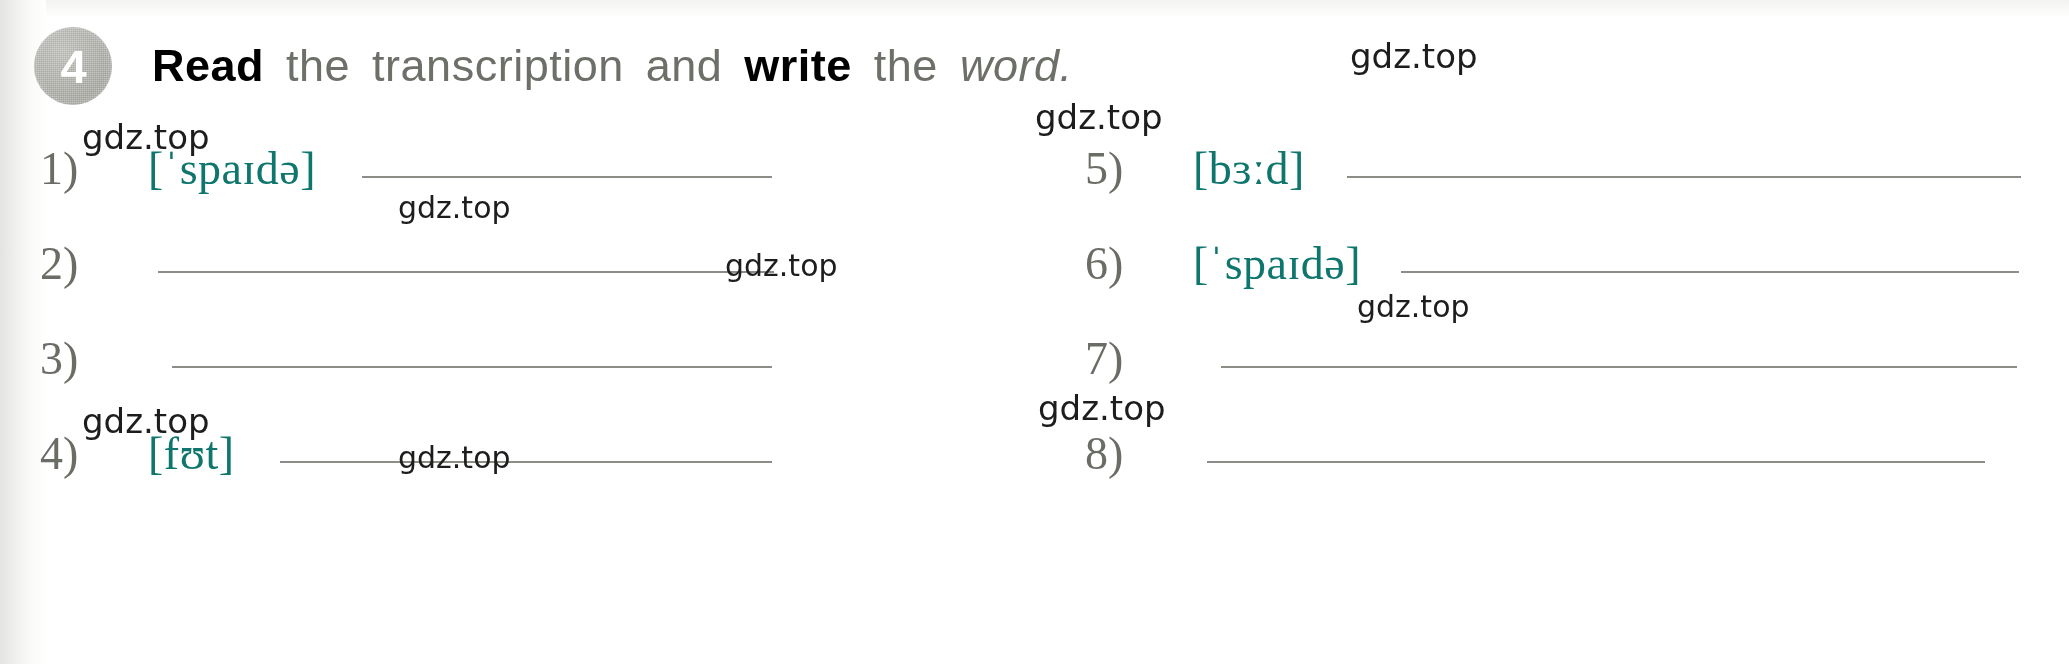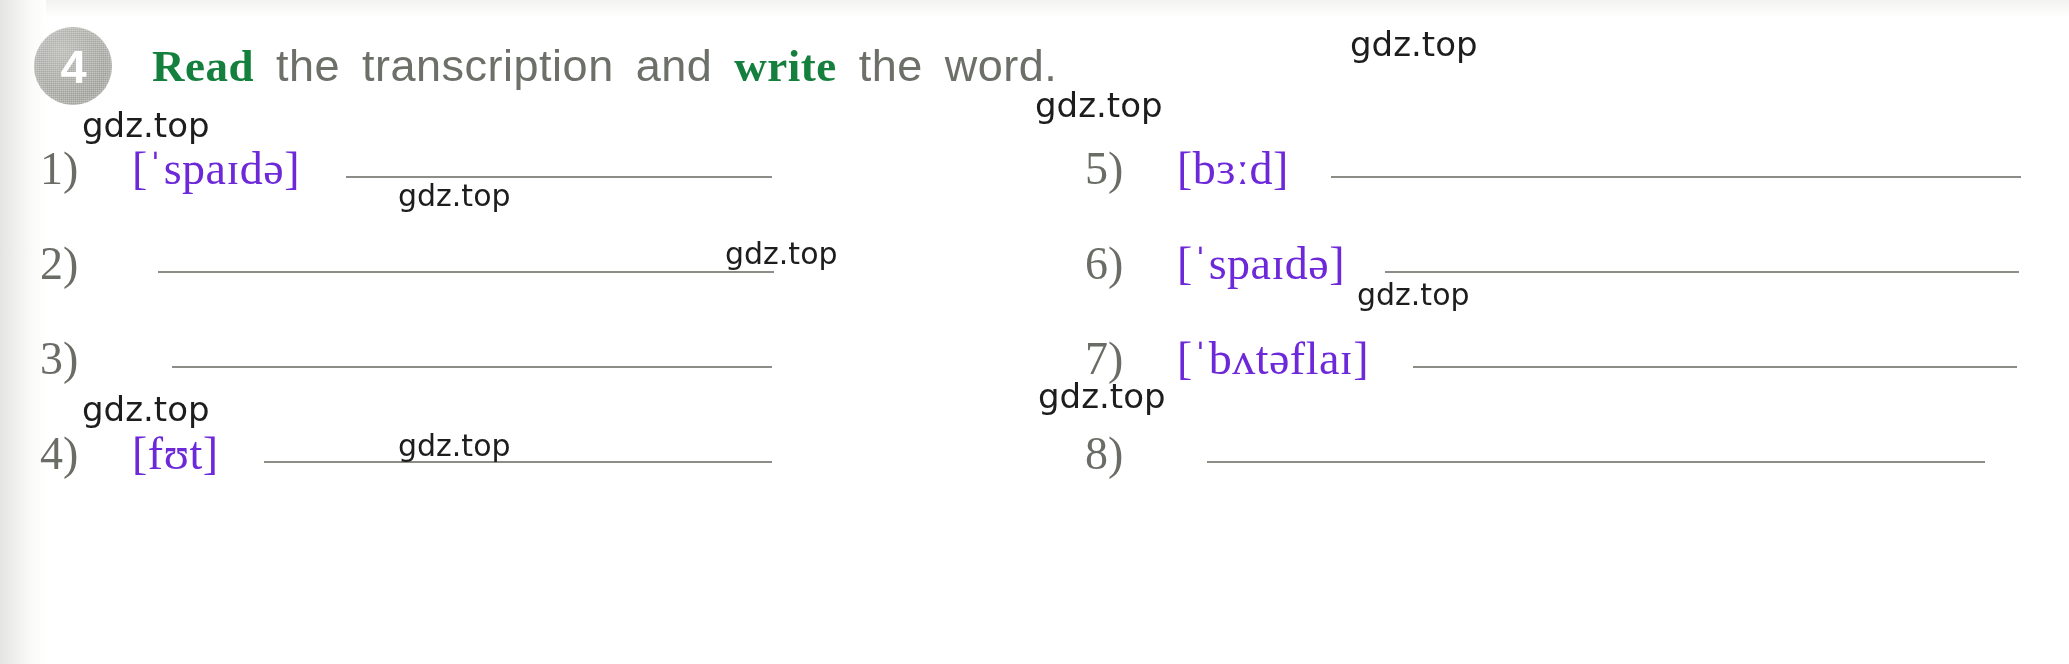--- a/index.html
+++ b/index.html
@@ -74,47 +74,48 @@
     letter-spacing: -1px;
   }
   #heading {
     margin-left: 40px;
     font-family: "Liberation Sans", "DejaVu Sans", sans-serif;
     font-size: 45px;
     color: #6d7068;
     white-space: nowrap;
     letter-spacing: 0.5px;
   }
-  #heading .b { font-weight: bold; color: #15803d; font-family: Liberation Serif, serif; }
+  #heading .b { font-weight: bold; color: #000000; }
   #heading .w { margin-right: 22px; }
-  #heading .w:last-child { margin-right: 0; }
+  #heading .w:last-child { margin-right: 0; font-style: italic; }
 
   
   .col { position: absolute; }
   #col-left  { left: 40px;   top: 138px; width: 790px; }
   #col-right { left: 1085px; top: 138px; width: 950px; }
 
   .row {
     position: relative;
     display: flex;
     align-items: baseline;
     height: 95px;
   }
   .num {
     font-size: 46px;
     color: #6a6d65;
     flex: 0 0 auto;
     width: 92px;
   }
   .ipa {
     font-size: 46px;
-    color: #6d28d9;
+    color: #0f766e;
     flex: 0 0 auto;
     white-space: nowrap;
     letter-spacing: 0.5px;
+    margin-left: 16px;
   }
   .answer-line {
     flex: 1 1 auto;
     position: relative;
     height: 46px;
     margin-left: 22px;
   }
   .answer-line::after {
     content: "";
     position: absolute;
@@ -137,20 +138,21 @@
   #col-right .row:nth-child(4) .answer-line { margin-left: 30px; margin-right: 50px; }
 
   
   .wm {
     position: absolute;
     font-family: "DejaVu Sans", "Liberation Sans", sans-serif;
     color: #1d1d1d;
     white-space: nowrap;
     pointer-events: none;
     z-index: 5;
+    margin-top: 12px;
   }
 </style>
 </head>
 <body>
 
 <div id="page">
 
   <div id="top-shade"></div>
   <div id="left-shade"></div>
 
@@ -188,21 +190,20 @@
         <span class="ipa">[bɜːd]</span>
         <span class="answer-line"></span>
       </div>
       <div class="row">
         <span class="num">6)</span>
         <span class="ipa">[ˈspaɪdə]</span>
         <span class="answer-line"></span>
       </div>
       <div class="row">
         <span class="num">7)</span>
-        <span class="ipa">[ˈbʌtəflaɪ]</span>
         <span class="answer-line"></span>
       </div>
       <div class="row">
         <span class="num">8)</span>
         <span class="answer-line"></span>
       </div>
     </div>
 
 <div class="wm" style="left: 1350px; top: 24px; font-size: 34px; color: rgb(29, 29, 29);">gdz.top</div>
     <div class="wm" style="left: 1035px; top: 85px; font-size: 34px; color: rgb(29, 29, 29);">gdz.top</div>

